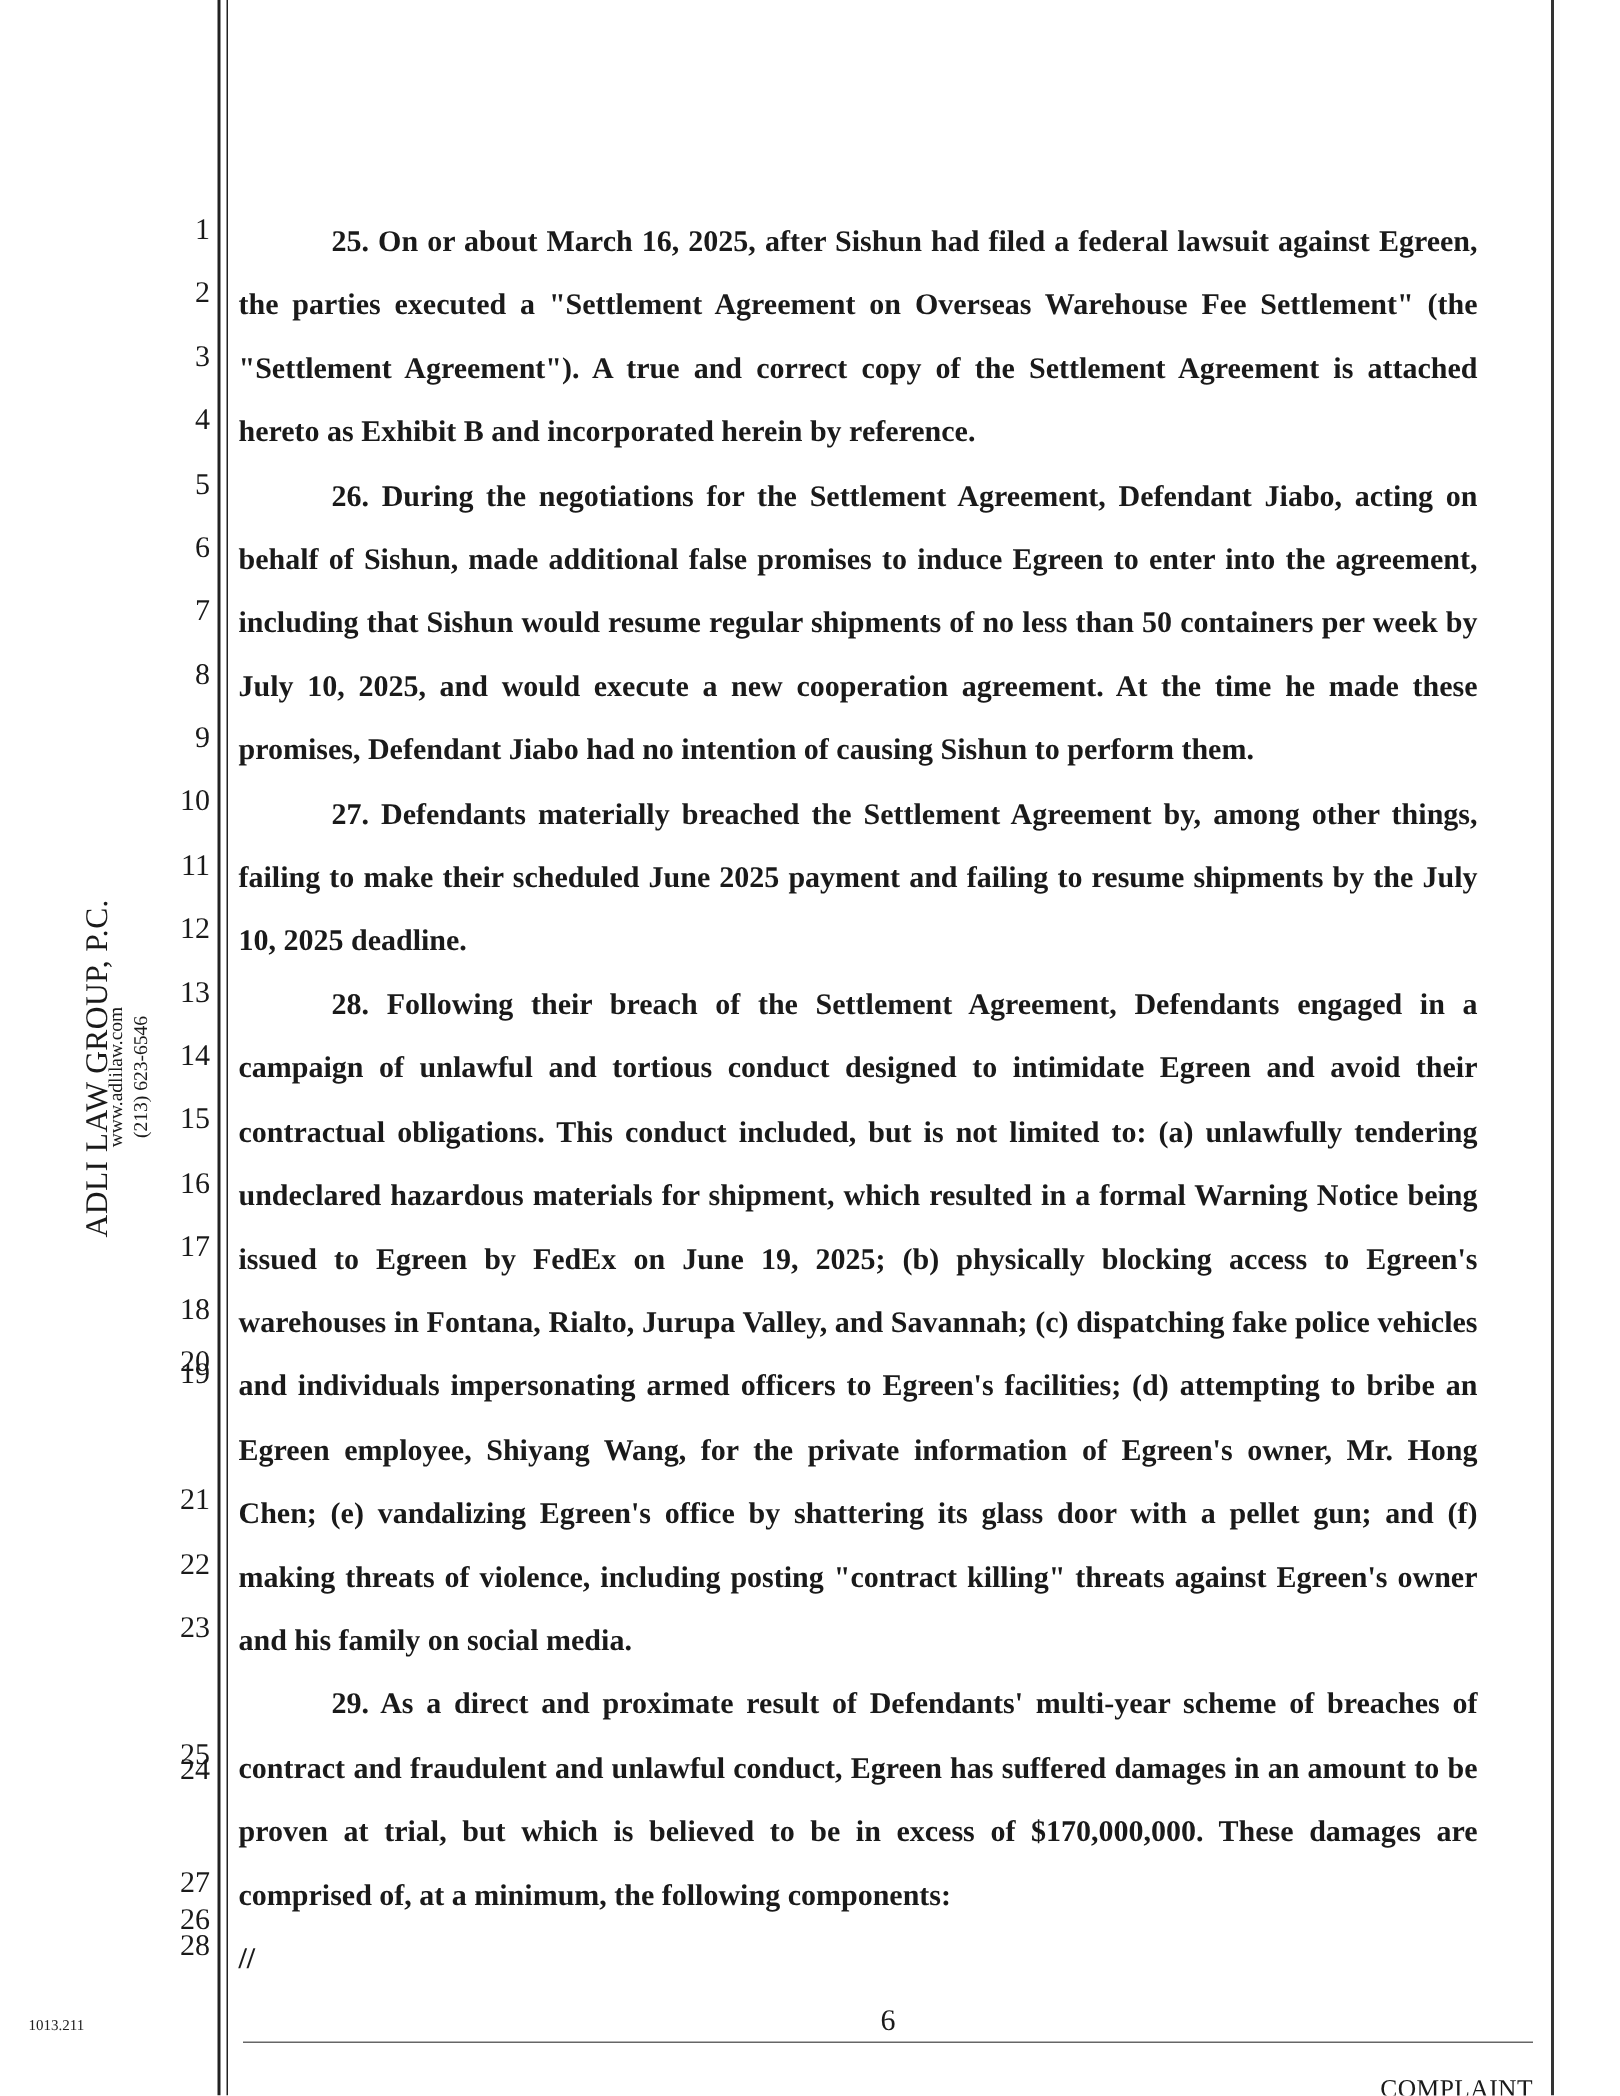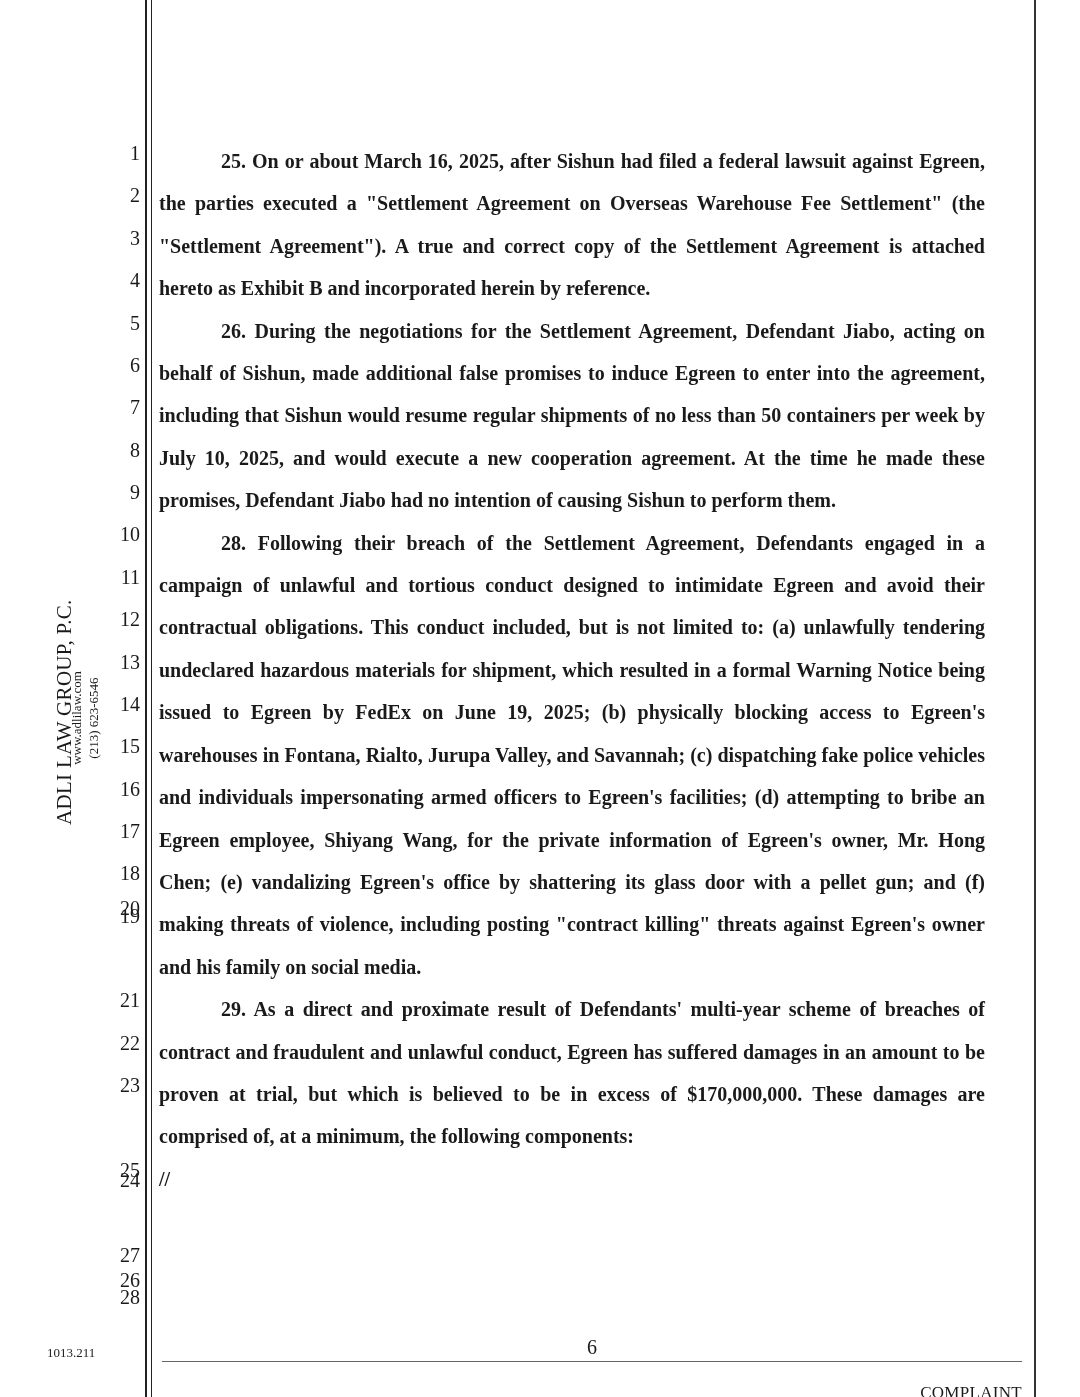--- a/index.html
+++ b/index.html
@@ -42,21 +42,21 @@
 
   .body-text {
     position: absolute; left: 159px; top: 140px; width: 826px;
     font-size: 20px; line-height: 42.4px; font-weight: bold;
   }
   .para { margin: 0; text-align: justify; text-indent: 62px; }
   .para-end { margin: 0; text-indent: 0; }
 
   .doc-id {
     position: absolute; left: 19px; top: 1345px;
-    font-size: 13px; color: #222; margin-left: 28px;
+    font-size: 10px; color: #222;
   }
   .page-number {
     position: absolute; left: 572px; top: 1336px; width: 40px; text-align: center;
     font-size: 20px;
   }
   .footer-rule {
     position: absolute; left: 162px; top: 1361px; width: 860px; height: 1px; background: #666;
   }
   .footer-title {
     position: absolute; left: 162px; top: 1364px; width: 860px; text-align: right;
@@ -101,20 +101,21 @@
   <div class="line-num" style="top:1168px">24</div>
   <div class="line-num" style="top:1158px">25</div>
   <div class="line-num" style="top:1268px">26</div>
   <div class="line-num" style="top:1243px">27</div>
   <div class="line-num" style="top:1285px">28</div>
 </div>
 
 <div class="body-text">
   <p class="para">25. On or about March 16, 2025, after Sishun had filed a federal lawsuit against Egreen, the parties executed a "Settlement Agreement on Overseas Warehouse Fee Settlement" (the "Settlement Agreement"). A true and correct copy of the Settlement Agreement is attached hereto as Exhibit B and incorporated herein by reference.</p>
   <p class="para">26. During the negotiations for the Settlement Agreement, Defendant Jiabo, acting on behalf of Sishun, made additional false promises to induce Egreen to enter into the agreement, including that Sishun would resume regular shipments of no less than 50 containers per week by July 10, 2025, and would execute a new cooperation agreement. At the time he made these promises, Defendant Jiabo had no intention of causing Sishun to perform them.</p>
+  <p class="para">27. Defendants materially breached the Settlement Agreement by, among other things, failing to make their scheduled June 2025 payment and failing to resume shipments by the July 10, 2025 deadline.</p>
   <p class="para">28. Following their breach of the Settlement Agreement, Defendants engaged in a campaign of unlawful and tortious conduct designed to intimidate Egreen and avoid their contractual obligations. This conduct included, but is not limited to: (a) unlawfully tendering undeclared hazardous materials for shipment, which resulted in a formal Warning Notice being issued to Egreen by FedEx on June 19, 2025; (b) physically blocking access to Egreen's warehouses in Fontana, Rialto, Jurupa Valley, and Savannah; (c) dispatching fake police vehicles and individuals impersonating armed officers to Egreen's facilities; (d) attempting to bribe an Egreen employee, Shiyang Wang, for the private information of Egreen's owner, Mr. Hong Chen; (e) vandalizing Egreen's office by shattering its glass door with a pellet gun; and (f) making threats of violence, including posting "contract killing" threats against Egreen's owner and his family on social media.</p>
   <p class="para">29. As a direct and proximate result of Defendants' multi-year scheme of breaches of contract and fraudulent and unlawful conduct, Egreen has suffered damages in an amount to be proven at trial, but which is believed to be in excess of $170,000,000. These damages are comprised of, at a minimum, the following components:</p>
   <p class="para-end">//</p>
 </div>
 
 <div class="doc-id">1013.211</div>
 <div class="page-number">6</div>
 <div class="footer-rule"></div>
 <div class="footer-title">COMPLAINT</div>
 

